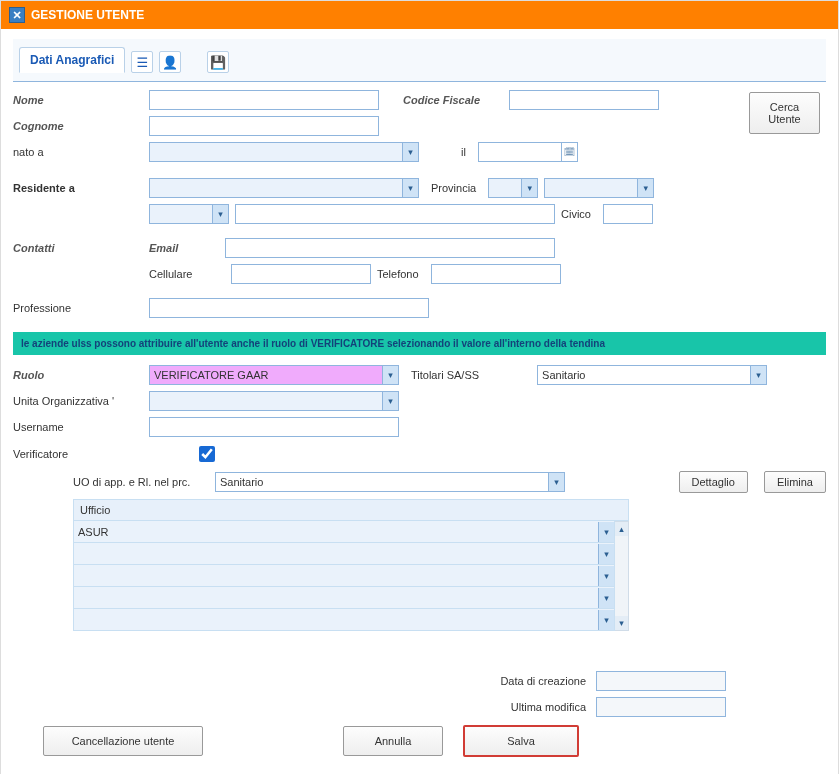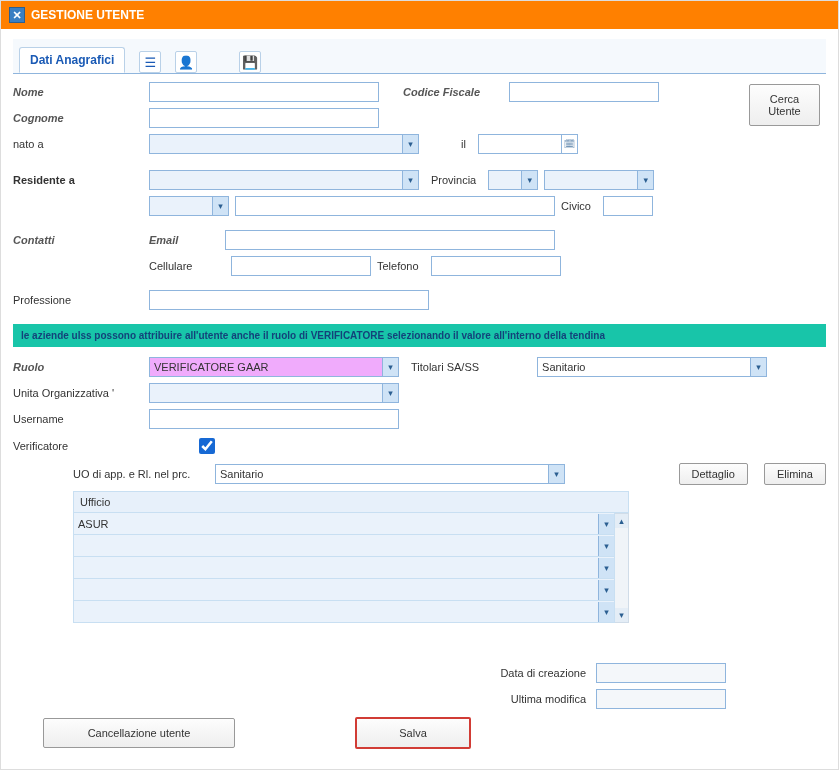--- a/index.html
+++ b/index.html
@@ -19,24 +19,24 @@
     width: 16px; height: 16px;
     display: inline-flex; align-items: center; justify-content: center;
     background: #3a7fc2; color: #fff;
     border: 1px solid #2b5f91;
     font-size: 11px; line-height: 1;
     cursor: pointer;
   }
   .inner { padding: 10px 12px 20px 12px; background: #fff; }
   .tabbar {
     border-bottom: 1px solid #8fb5dd;
-    display: flex; align-items: flex-end; gap: 14px;
+    display: flex; align-items: flex-end; gap: 6px;
     padding-bottom: 2px; margin-bottom: 8px;
     background:#f5f9fd;
-    padding:8px 6px 0 6px;
+    padding:8px 6px 8px 6px;
   }
   .tab {
     background: #fff;
     border: 1px solid #b9d1e8;
     border-bottom: 1px solid #fff;
     padding: 5px 10px;
     color: #1a5ab5;
     font-weight: bold;
     border-radius: 3px 3px 0 0;
     font-size: 12px;
@@ -289,20 +289,21 @@
     <div class="foot-area">
       <div class="meta-row">
         <span class="meta-lbl">Data di creazione</span>
         <input type="text" style="width: 130px; background: rgb(244, 247, 250);" readonly="" value="">
       </div>
       <div class="meta-row">
         <span class="meta-lbl">Ultima modifica</span>
         <input type="text" style="width: 130px; background: rgb(244, 247, 250);" readonly="" value="">
       </div>
       <div class="actions" style="padding-left:30px;">
-        <button class="btn" style="width:192px;"><span>Cancellazione utente</span></button>
+        <button class="btn" style="width:160px;"><span>Cancellazione utente</span></button>
         <div style="width:60px;"></div>
+        <button class="btn" style="width:100px;"><span>Annulla</span></button>
         <button class="btn btn-salva" style="width:116px; margin-left:-20px;"><span>Salva</span></button>
       </div>
     </div>
 
   </div>
 </div>
 
 </body></html>

